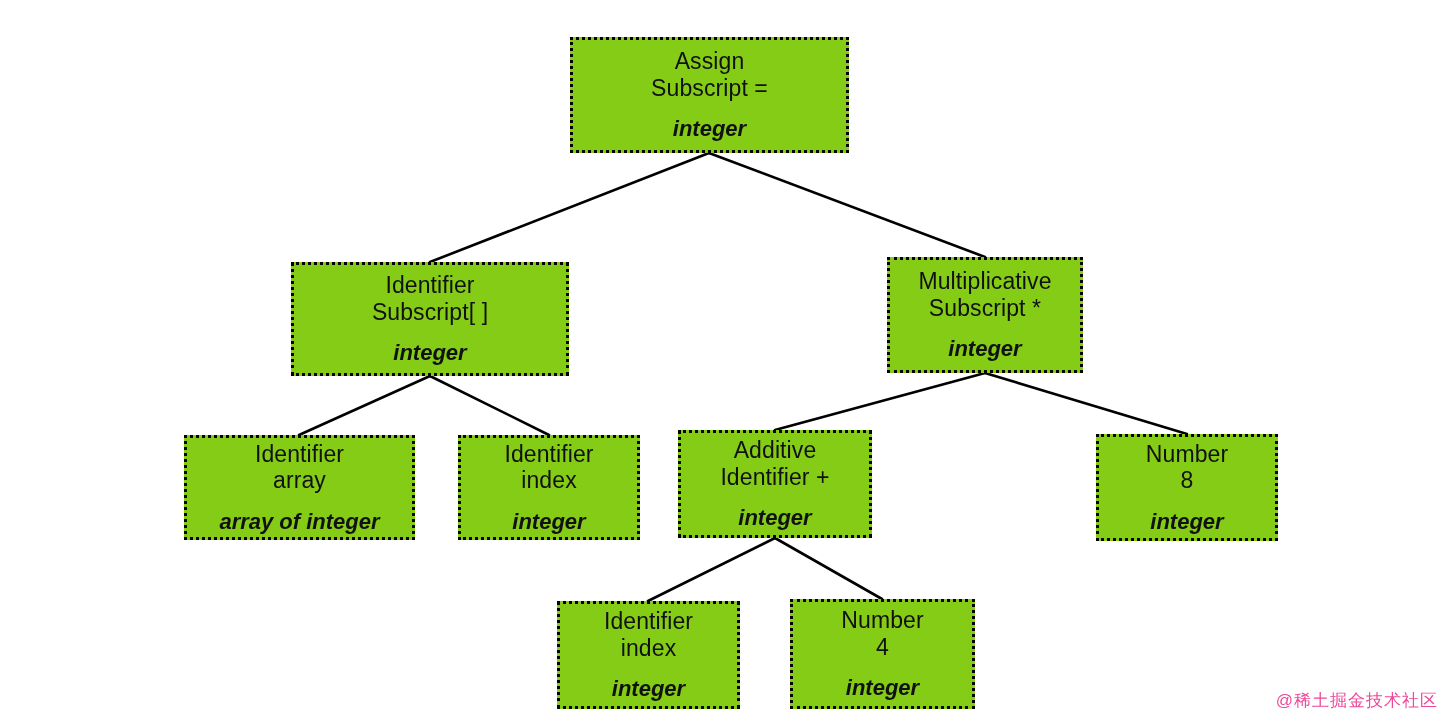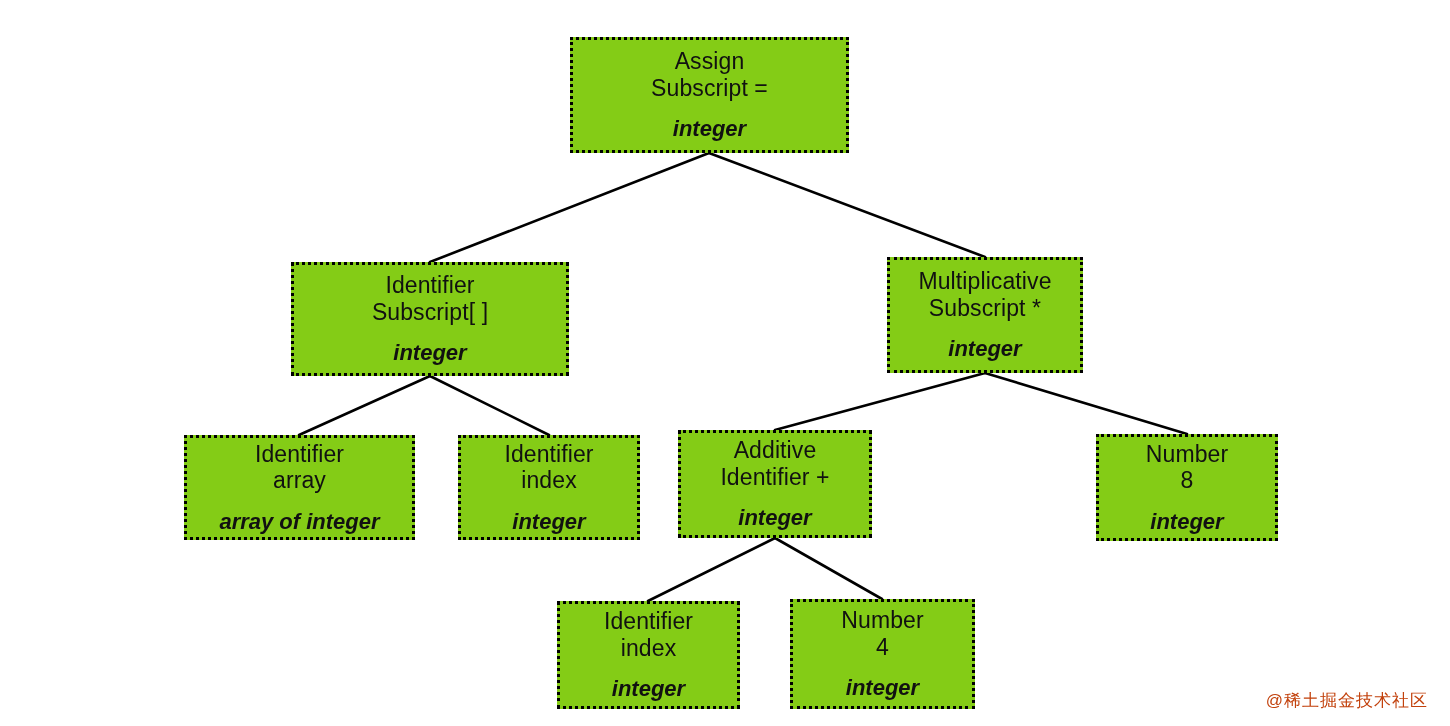--- a/index.html
+++ b/index.html
@@ -47,24 +47,24 @@
   }
   .line3 {
     font-size: 22px;
     font-weight: 700;
     font-style: italic;
     white-space: nowrap;
     margin-top: 15px;
   }
   .watermark {
     position: absolute;
-    right: 22px;
+    right: 12px;
     bottom: 14px;
     font-size: 17px;
-    color: #c2410c;
+    color: #ec4899;
     letter-spacing: 1px;
     z-index: 3;
     white-space: nowrap;
     text-align: center;
   }
 </style>
 </head>
 <body>
 
 <div id="canvas">

